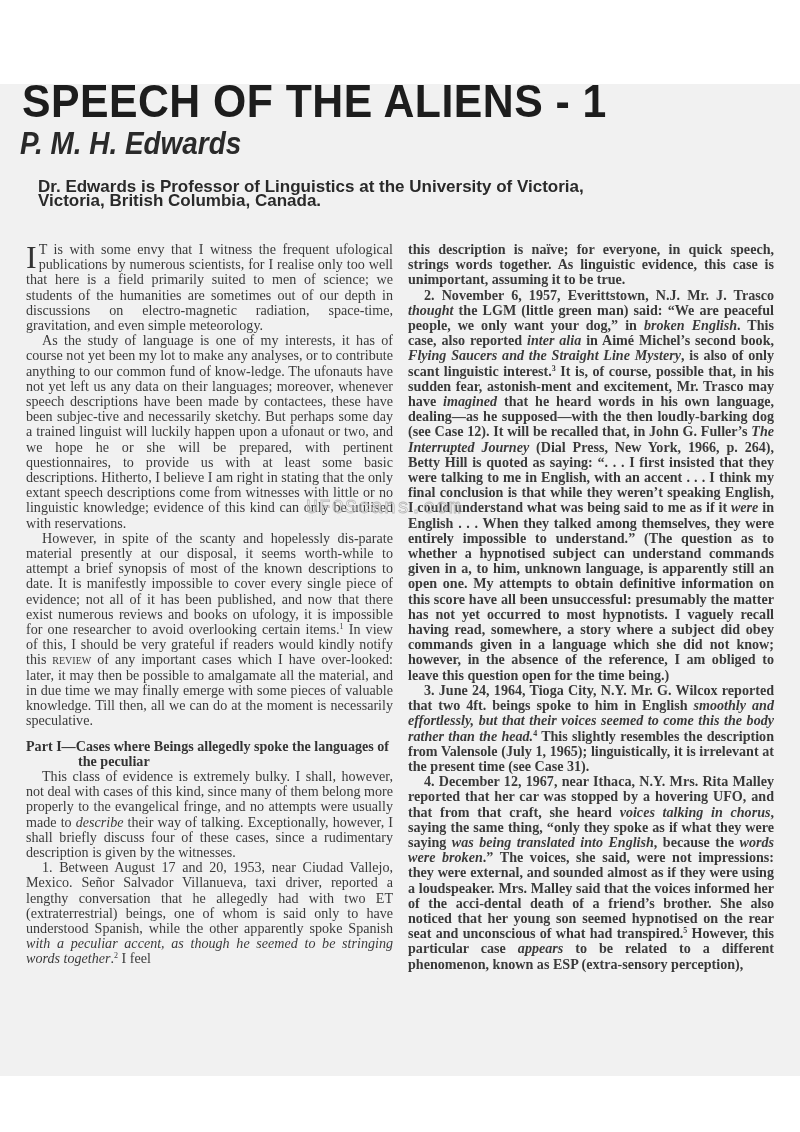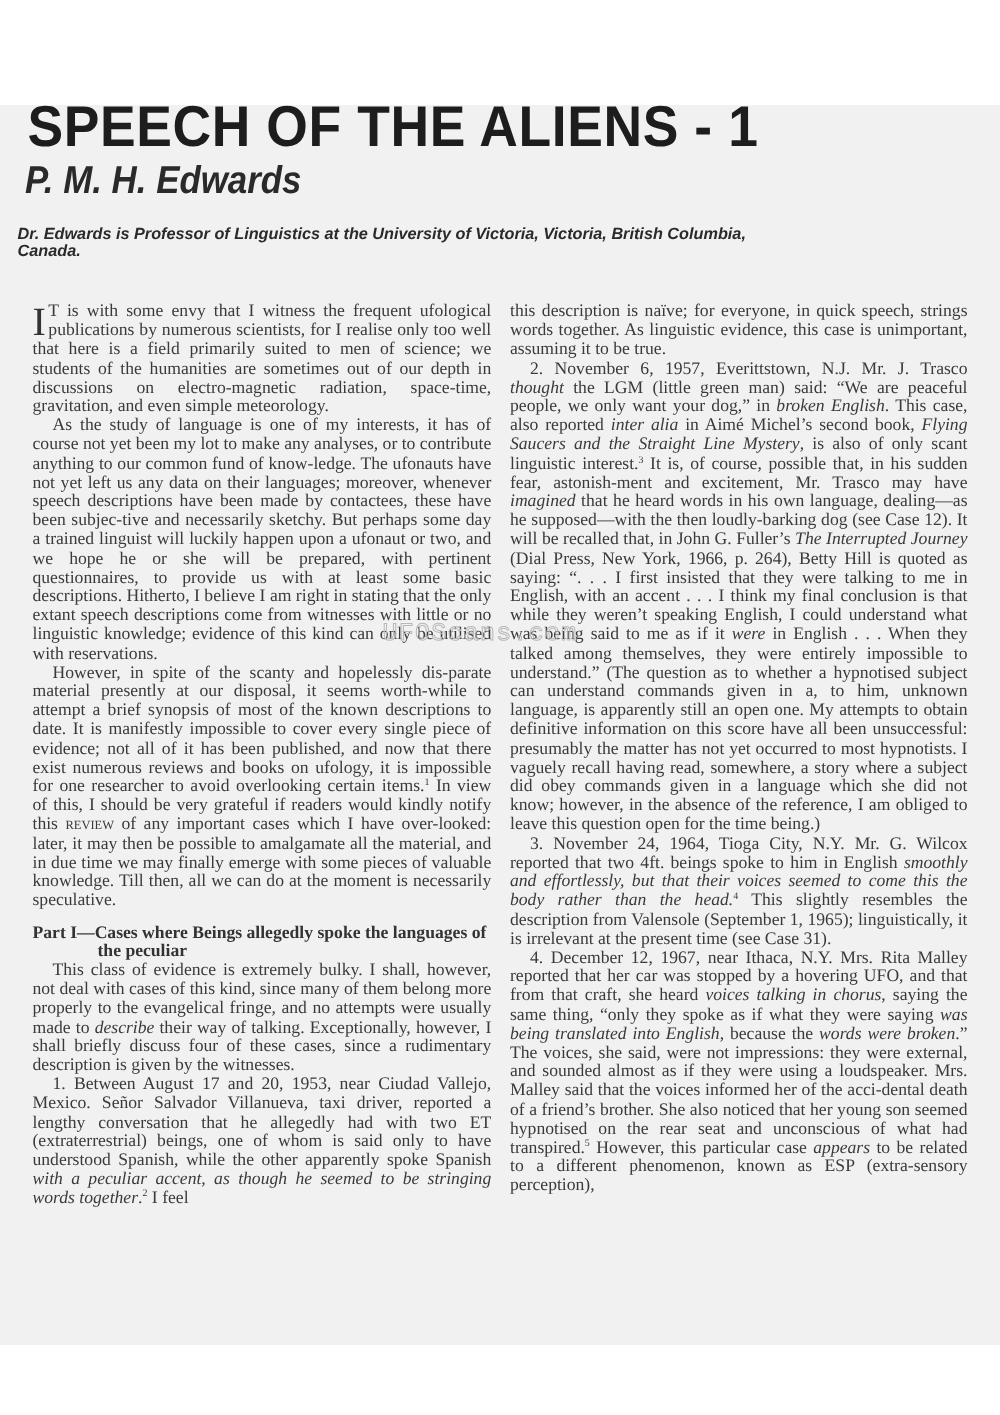--- a/index.html
+++ b/index.html
@@ -16,31 +16,31 @@
     font-size: 46px; letter-spacing: 0.5px; color: #1d1d1d; margin: 0; white-space: nowrap;
     transform: scaleX(0.93); transform-origin: left top;
   }
   .author {
     position: absolute; left: 20px; top: 126px;
     font-family: "Liberation Sans", sans-serif; font-style: italic;
     font-size: 31px; color: #2a2a2a; margin: 0; white-space: nowrap;
     transform: scaleX(0.9); transform-origin: left top;
   }
   .affil {
-    position: absolute; left: 14px; top: 180px; width: 600px;
+    position: absolute; left: 38px; top: 180px; width: 600px;
     font-family: "Liberation Sans", sans-serif; font-weight: bold;
-    font-size: 13px; line-height: 14px; color: #2a2a2a; margin: 0; font-style: italic;
+    font-size: 17px; line-height: 14px; color: #2a2a2a; margin: 0;
   }
   .col {
     position: absolute; top: 242px; width: 367px;
     font-family: "Liberation Serif", serif; font-size: 14.1px; line-height: 15.2px;
     color: #3a3a3a; text-align: justify; hyphens: manual;
   }
   .col.left { left: 26px; }
-  .col.right { left: 408px; width: 366px; }
+  .col.right { left: 408px; width: 366px; font-weight: bold; }
   .col p { margin: 0; text-indent: 16px; }
   .col p.first { text-indent: 0; }
   .dropcap {
     float: left; font-size: 32px; line-height: 28px; margin: 1px 2px 0 0; color: #333;
   }
   .heading {
     font-weight: bold; margin: 10px 0 0 0 !important; text-indent: 0 !important;
     padding-left: 52px; text-align: left !important; color: #333;
   }
   .heading .lead { margin-left: -52px; }
@@ -66,17 +66,17 @@
   <p>As the study of language is one of my interests, it has of course not yet been my lot to make any analyses, or to contribute anything to our common fund of know-ledge. The ufonauts have not yet left us any data on their languages; moreover, whenever speech descriptions have been made by contactees, these have been subjec-tive and necessarily sketchy. But perhaps some day a trained linguist will luckily happen upon a ufonaut or two, and we hope he or she will be prepared, with pertinent questionnaires, to provide us with at least some basic descriptions. Hitherto, I believe I am right in stating that the only extant speech descriptions come from witnesses with little or no linguistic knowledge; evidence of this kind can only be utilised with reservations.</p>
   <p><span>However, in spite of the scanty and hopelessly dis-parate material presently at our disposal, it seems worth-while to attempt a brief synopsis of most of the known descriptions to date. It is manifestly impossible to cover every single piece of evidence; not all of it has been published, and now that there exist numerous reviews and books on ufology, it is impossible for one researcher to avoid overlooking certain items.</span><sup>1</sup><span> In view of this, I should be very grateful if readers would kindly notify this </span><span class="sc">review</span><span> of any important cases which I have over-looked: later, it may then be possible to amalgamate all the material, and in due time we may finally emerge with some pieces of valuable knowledge. Till then, all we can do at the moment is necessarily speculative.</span></p>
   <p class="heading"><span class="lead">Part I—</span><span>Cases where Beings allegedly spoke the languages of the peculiar</span></p>
   <p><span>This class of evidence is extremely bulky. I shall, however, not deal with cases of this kind, since many of them belong more properly to the evangelical fringe, and no attempts were usually made to </span><em>describe</em><span> their way of talking. Exceptionally, however, I shall briefly discuss four of these cases, since a rudimentary description is given by the witnesses.</span></p>
   <p><span>1.  Between August 17 and 20, 1953, near Ciudad Vallejo, Mexico. Señor Salvador Villanueva, taxi driver, reported a lengthy conversation that he allegedly had with two ET (extraterrestrial) beings, one of whom is said only to have understood Spanish, while the other apparently spoke Spanish </span><em>with a peculiar accent, as though he seemed to be stringing words together</em><span>.</span><sup>2</sup><span> I feel</span></p>
 </div>
 
 <div class="col right">
   <p class="first">this description is naïve; for everyone, in quick speech, strings words together. As linguistic evidence, this case is unimportant, assuming it to be true.</p>
   <p><span>2.  November 6, 1957, Everittstown, N.J. Mr. J. Trasco </span><em>thought</em><span> the LGM (little green man) said: “We are peaceful people, we only want your dog,” in </span><em>broken English</em><span>. This case, also reported </span><em>inter alia</em><span> in Aimé Michel’s second book, </span><em>Flying Saucers and the Straight Line Mystery</em><span>, is also of only scant linguistic interest.</span><sup>3</sup><span> It is, of course, possible that, in his sudden fear, astonish-ment and excitement, Mr. Trasco may have </span><em>imagined</em><span> that he heard words in his own language, dealing—as he supposed—with the then loudly-barking dog (see Case 12). It will be recalled that, in John G. Fuller’s </span><em>The Interrupted Journey</em><span> (Dial Press, New York, 1966, p. 264), Betty Hill is quoted as saying: “. . . I first insisted that they were talking to me in English, with an accent . . . I think my final conclusion is that while they weren’t speaking English, I could understand what was being said to me as if it </span><em>were</em><span> in English . . . When they talked among themselves, they were entirely impossible to understand.” (The question as to whether a hypnotised subject can understand commands given in a, to him, unknown language, is apparently still an open one. My attempts to obtain definitive information on this score have all been unsuccessful: presumably the matter has not yet occurred to most hypnotists. I vaguely recall having read, somewhere, a story where a subject did obey commands given in a language which she did not know; however, in the absence of the reference, I am obliged to leave this question open for the time being.)</span></p>
-  <p><span>3.  November 24, 1964, Tioga City, N.Y. Mr. G. Wilcox reported that two 4ft. beings spoke to him in English </span><em>smoothly and effortlessly, but that their voices seemed to come this the body rather than the head.</em><sup>4</sup><span> This slightly resembles the description from Valensole (September 1, 1965); linguistically, it is irrelevant at the present time (see Case 31).</span></p>
+  <p><span>3.  June 24, 1964, Tioga City, N.Y. Mr. G. Wilcox reported that two 4ft. beings spoke to him in English </span><em>smoothly and effortlessly, but that their voices seemed to come this the body rather than the head.</em><sup>4</sup><span> This slightly resembles the description from Valensole (July 1, 1965); linguistically, it is irrelevant at the present time (see Case 31).</span></p>
   <p><span>4.  December 12, 1967, near Ithaca, N.Y. Mrs. Rita Malley reported that her car was stopped by a hovering UFO, and that from that craft, she heard </span><em>voices talking in chorus</em><span>, saying the same thing, “only they spoke as if what they were saying </span><em>was being translated into English</em><span>, because the </span><em>words were broken</em><span>.” The voices, she said, were not impressions: they were external, and sounded almost as if they were using a loudspeaker. Mrs. Malley said that the voices informed her of the acci-dental death of a friend’s brother. She also noticed that her young son seemed hypnotised on the rear seat and unconscious of what had transpired.</span><sup>5</sup><span> However, this particular case </span><em>appears</em><span> to be related to a different phenomenon, known as ESP (extra-sensory perception),</span></p>
 </div>
 
 <div class="watermark">UFOScans.com</div>
 
 </body></html>

